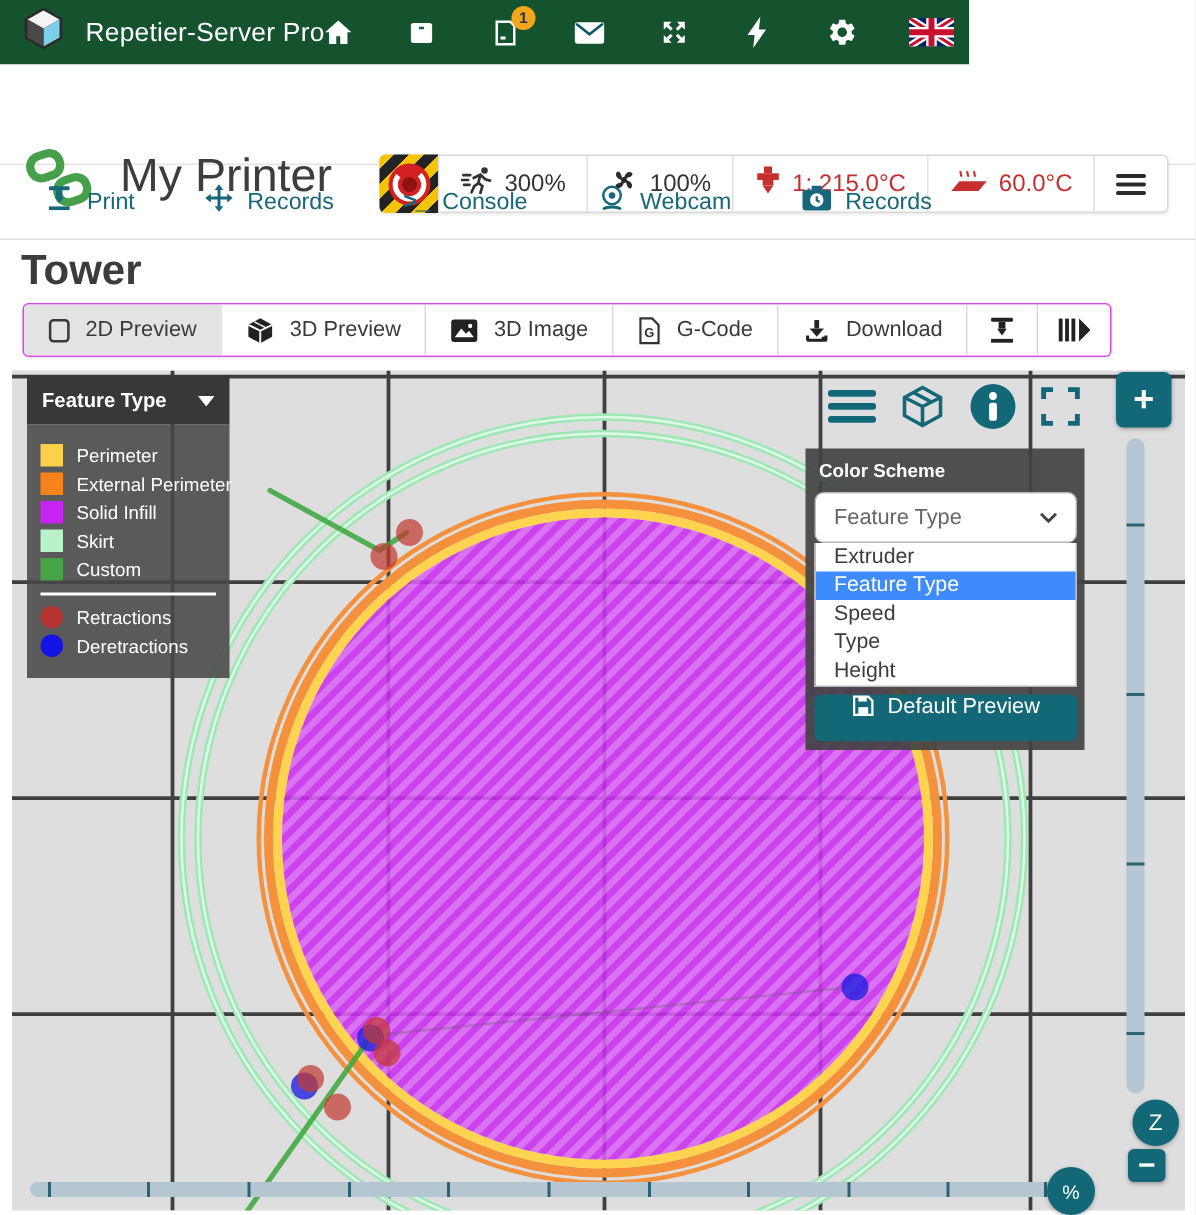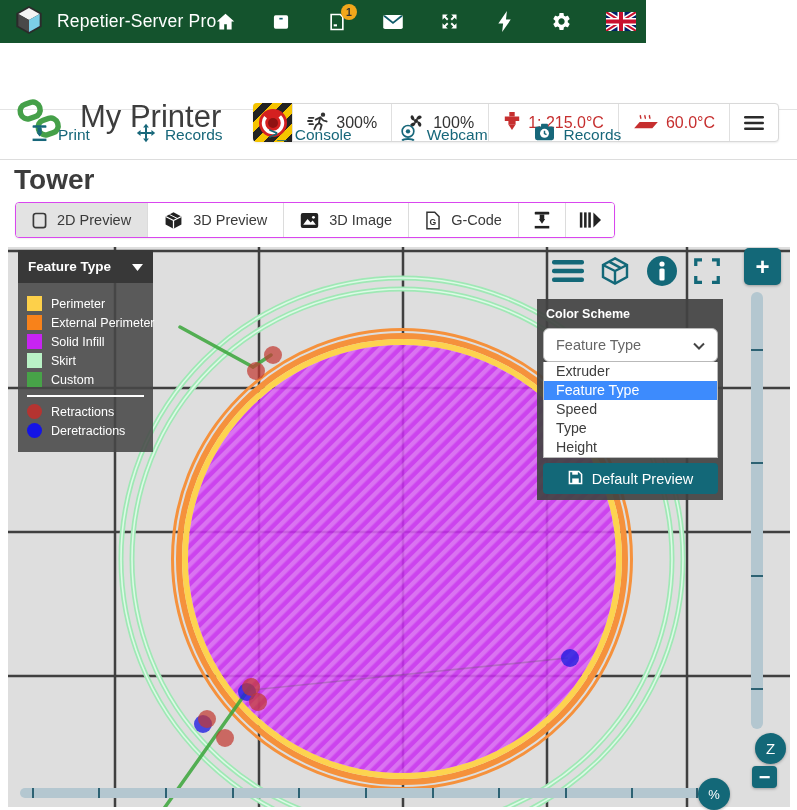--- a/index.html
+++ b/index.html
@@ -54,21 +54,21 @@
   
   .ptool { position:absolute; left:544px; top:8px; z-index:2; display:flex; align-items:center; gap:14px; }
 
   
   .cpanel { position:absolute; left:529px; top:52px; width:186px; z-index:4; background:rgba(66,66,66,.92); padding:7px 5px 6px 6px; }
   .cpanel-label { color:#fff; font-size:12.5px; font-weight:bold; margin:1px 0 7px 3px; }
   .cselect { height:34px; background:#fff; border:1px solid #b9b9b9; border-radius:6px; display:flex; align-items:center; justify-content:space-between; padding:0 12px; color:#666; font-size:14.5px; }
   .clist { background:#fff; border:1px solid #bbb; border-top:none; }
   .copt { height:19px; line-height:19px; padding-left:12px; font-size:14.2px; color:#3d3d3d; white-space:nowrap; }
   .copt.sel { background:#3d8bfd; color:#fff; }
-  .cbtn { margin-top:5px; height:31px; background:#136878; border-radius:4px; color:#fff; font-size:14.5px; font-weight:500; display:flex; align-items:center; justify-content:center; gap:9px; }
+  .cbtn { margin-top:5px; height:31px; background:#136878; border-radius:4px; color:#fff; font-size:14.5px; font-weight:500; display:flex; align-items:flex-start; justify-content:center; gap:9px; }
 
   
   .vtrack { position:absolute; left:743px; top:45px; width:12px; height:437px; background:#b4c7d0; border-radius:6px; z-index:2; }
   .vtick { position:absolute; left:0; width:12px; height:2px; background:#2d6273; }
   .htrack { position:absolute; left:12px; top:541px; width:686px; height:10px; background:#b4c7d0; border-radius:5px; z-index:2; }
   .htick { position:absolute; top:0; width:2px; height:10px; background:#2d6273; }
   .zbtn { position:absolute; z-index:3; background:#136878; color:#fff; display:flex; align-items:center; justify-content:center; box-shadow:0 1px 3px rgba(0,0,0,.3); }
   .plusbtn  { left:736px; top:1px;  width:37px; height:37px; border-radius:5px; font-size:24px; font-weight:bold; }
   .minusbtn { left:744px; top:519px; width:25px; height:22px; border-radius:4px; font-size:20px; font-weight:bold; }
   .zcirc    { left:747px; top:486px; width:31px; height:31px; border-radius:50%; font-size:15px; }
@@ -285,20 +285,29 @@
           <circle cx="17" cy="6.5" r="1.8" fill="#fff"></circle>
         </svg>
       <span>3D Image</span>
     </div>
     <div class="vbtn">
       <svg width="16" height="19" viewBox="0 0 18 22" fill="none" stroke="#333" stroke-width="1.7">
           <path d="M2 1.5h9l5 5v14H2z"></path>
           <text x="5" y="16" font-size="10" font-weight="bold" fill="#333" stroke="none">G</text>
         </svg>
       <span>G-Code</span>
+    </div>
+    <div class="vbtn">
+      <svg width="19" height="19" viewBox="0 0 24 24" fill="#222">
+          <rect x="10" y="3" width="4" height="7"></rect>
+          <polygon points="6,10 18,10 12,17"></polygon>
+          <path d="M3 16v3.5a1.8 1.8 0 0 0 1.8 1.8h14.4A1.8 1.8 0 0 0 21 19.5V16h-2.6v2.7H5.6V16z"></path>
+          <rect x="16.2" y="17" width="3" height="2.6"></rect>
+        </svg>
+      <span>Download</span>
     </div>
     <div class="vbtn icononly">
       <svg width="20" height="20" viewBox="0 0 22 22" fill="#222">
           <rect x="3" y="2" width="16" height="3" rx="1"></rect>
           <rect x="8.5" y="5" width="5" height="5"></rect>
           <polygon points="7.5,10 14.5,10 11,15"></polygon>
           <rect x="3" y="17.5" width="16" height="2.8"></rect>
         </svg>
     </div>
     <div class="vbtn icononly">

